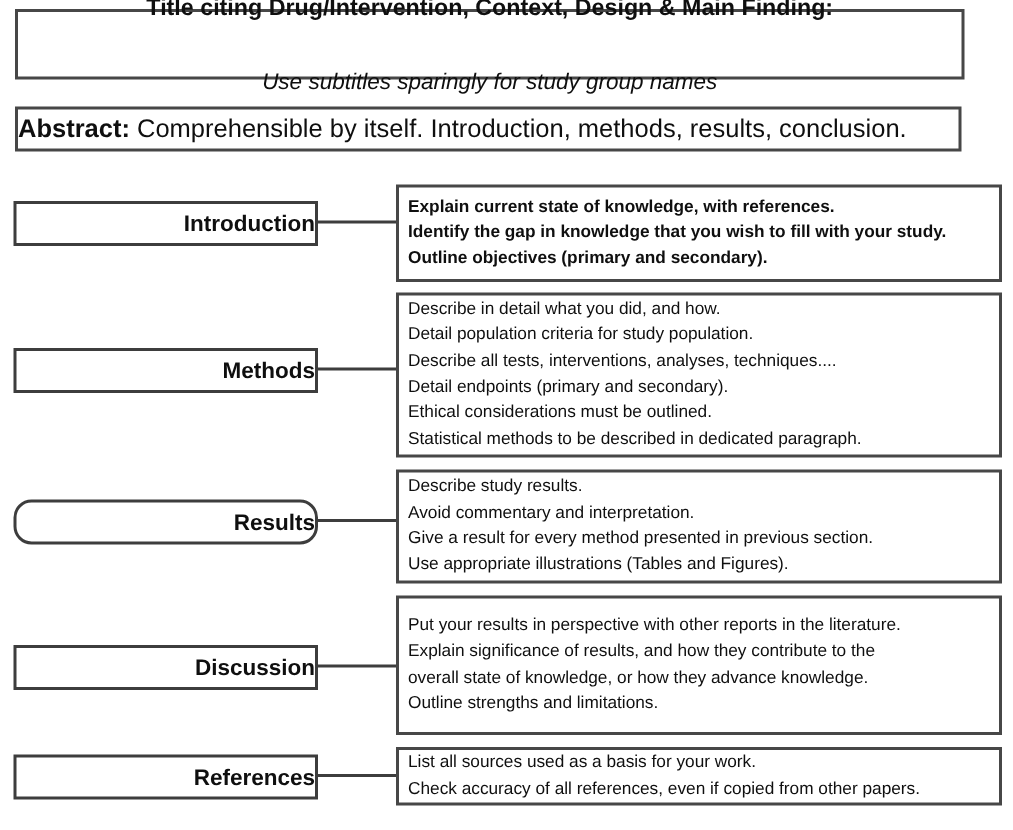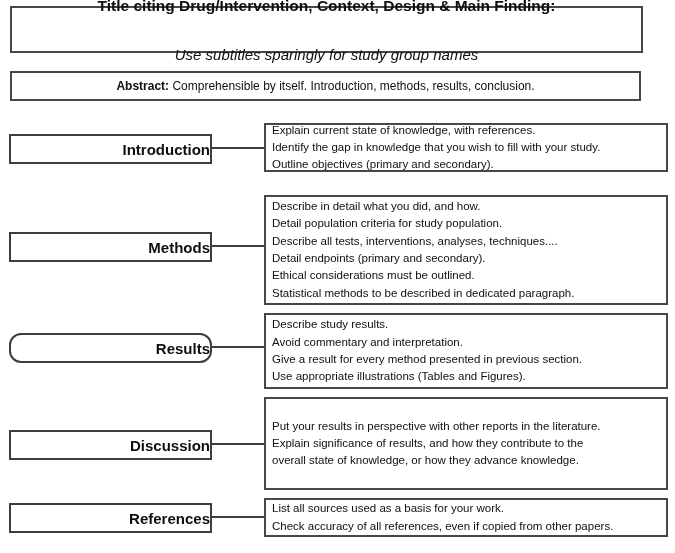--- a/index.html
+++ b/index.html
@@ -29,22 +29,22 @@
     text-align: center;
     gap: 29px;
   }
   .title-main { font-weight: bold; font-size: 15.5px; line-height: 20px; }
   .title-subtitle { font-style: italic; font-size: 15px; line-height: 19px; }
 
   
   .abstract-box {
     left: 10px; top: 71px; width: 631px; height: 30px;
     border: 2px solid #474747;
-    display: flex; align-items: center; justify-content: center;
-    font-size: 12px; white-space: pre;
+    display: flex; align-items: center; justify-content: flex-start;
+    font-size: 17px; white-space: pre;
   }
   .abstract-label { font-weight: bold; }
 
   
   .label-box {
     left: 9px; width: 203px; height: 30px;
     border: 2px solid #3d3d3d;
     display: flex; align-items: center; justify-content: flex-end;
     font-weight: bold; font-size: 15px;
   }
@@ -59,21 +59,21 @@
     left: 264px; width: 404px;
     border: 2px solid #474747;
     padding: 1px 6px;
     display: flex; flex-direction: column; justify-content: center;
     font-size: 11.5px; line-height: 17.3px;
     overflow: hidden;
   }
   .note-line { white-space: nowrap; }
 
   
-  .r0-label { top: 134px; }  .r0-conn { top: 147px; }  .r0-detail { top: 123px; height: 49px; }
+  .r0-label { top: 134px; }  .r0-conn { top: 147px; }  .r0-detail { top: 123px; height: 65px; font-weight: bold; }
   .r1-label { top: 232px; }  .r1-conn { top: 245px; }  .r1-detail { top: 195px; height: 110px; }
   .r2-label { top: 333px; border-radius: 12px; }  .r2-conn { top: 346px; }  .r2-detail { top: 313px; height: 76px; }
   .r3-label { top: 430px; }  .r3-conn { top: 443px; }  .r3-detail { top: 397px; height: 93px; }
   .r4-label { top: 503px; padding-left: 48px; }  .r4-conn { top: 516px; }  .r4-detail { top: 498px; height: 39px; }
 </style>
 </head>
 <body>
 
 <div class="canvas">
 
@@ -128,20 +128,21 @@
 
   <div>
     <div class="box label-box r3-label">
       <span>Discussion</span>
     </div>
     <div class="connector r3-conn"></div>
     <div class="box detail-box r3-detail">
       <div class="note-line">Put your results in perspective with other reports in the literature.</div>
       <div class="note-line">Explain significance of results, and how they contribute to the</div>
       <div class="note-line">overall state of knowledge, or how they advance knowledge.</div>
+      <div class="note-line">Outline strengths and limitations.</div>
     </div>
   </div>
 
   <div>
     <div class="box label-box r4-label">
       <span>References</span>
     </div>
     <div class="connector r4-conn"></div>
     <div class="box detail-box r4-detail">
       <div class="note-line">List all sources used as a basis for your work.</div>

